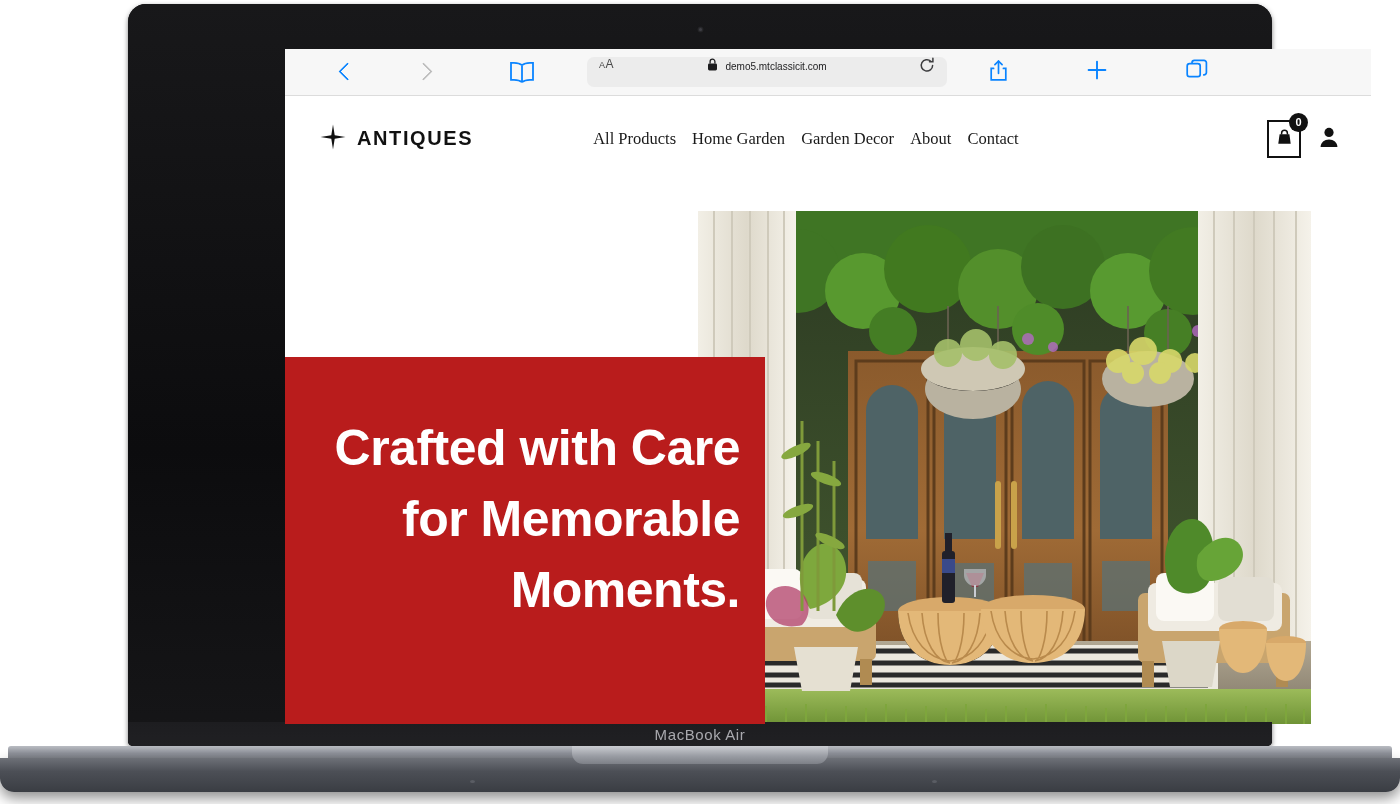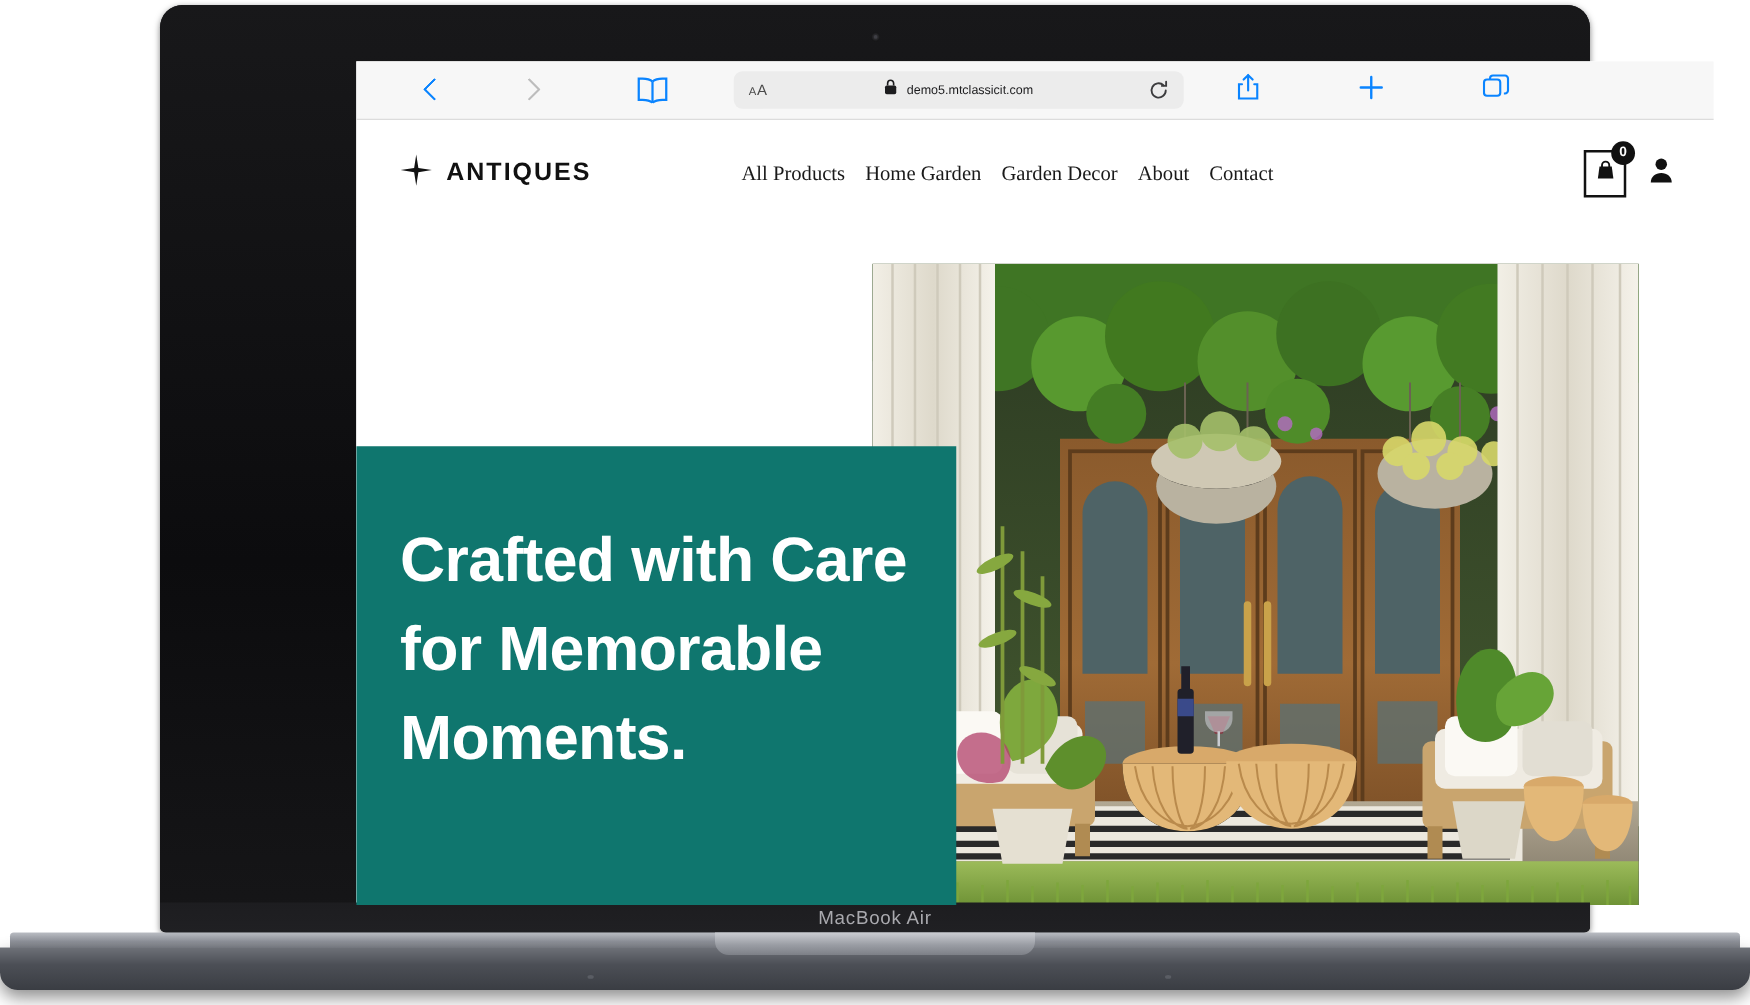--- a/index.html
+++ b/index.html
@@ -114,21 +114,21 @@
     border-radius: 1px;
   }
   .chev.fwd::before { transform: rotate(-135deg); left: 4px; }
   .c-blue { color: #0a84ff; }
   .c-grey { color: #bdbdbd; }
   .book-icon { margin-left: 74px; color: #0a84ff; display: flex; }
   .url-wrap {
     margin-left: 52px;
     width: 360px; height: 30px;
     background: #ececec; border-radius: 7px;
-    display: flex; align-items: center; position: relative;
+    display: flex; align-items: flex-start; position: relative;
   }
   .aa { margin-left: 12px; color: #4a4a4a; font-size: 9px; letter-spacing: .5px; }
   .aa b { font-size: 12px; font-weight: 400; }
   .url-center {
     position: absolute; left: 0; right: 0;
     display: flex; align-items: center; justify-content: center; gap: 7px;
   }
   .url-text { font-size: 10px; color: #1c1c1e; }
   .reload { position: absolute; right: 12px; color: #3c3c3e; display: flex; }
   .tb-right { display: flex; align-items: center; margin-left: 42px; gap: 78px; color: #0a84ff; }
@@ -170,23 +170,24 @@
   .hero { position: absolute; top: 132px; left: 0; width: 1086px; height: 543px; background: #fff; }
   .hero-img {
     position: absolute; left: 413px; top: 30px;
     width: 613px; height: 513px;
     overflow: hidden;
     background: #5d6b4a;
   }
   .hero-box {
     position: absolute; left: 0; top: 176px;
     width: 480px; height: 412px;
-    background: #0f766e;
+    background: #b91c1c;
     padding: 56px 0 0 35px;
     z-index: 5;
+    text-align: right;
   }
   .hero-title {
     color: #fff; font-size: 50px; font-weight: 700;
     line-height: 1.42; letter-spacing: -.5px; max-width: 420px;
   }
   .hero-sub {
     color: #f2fbf8; font-size: 13.5px; line-height: 1.95;
     max-width: 400px; margin-top: 24px;
   }
 </style>

